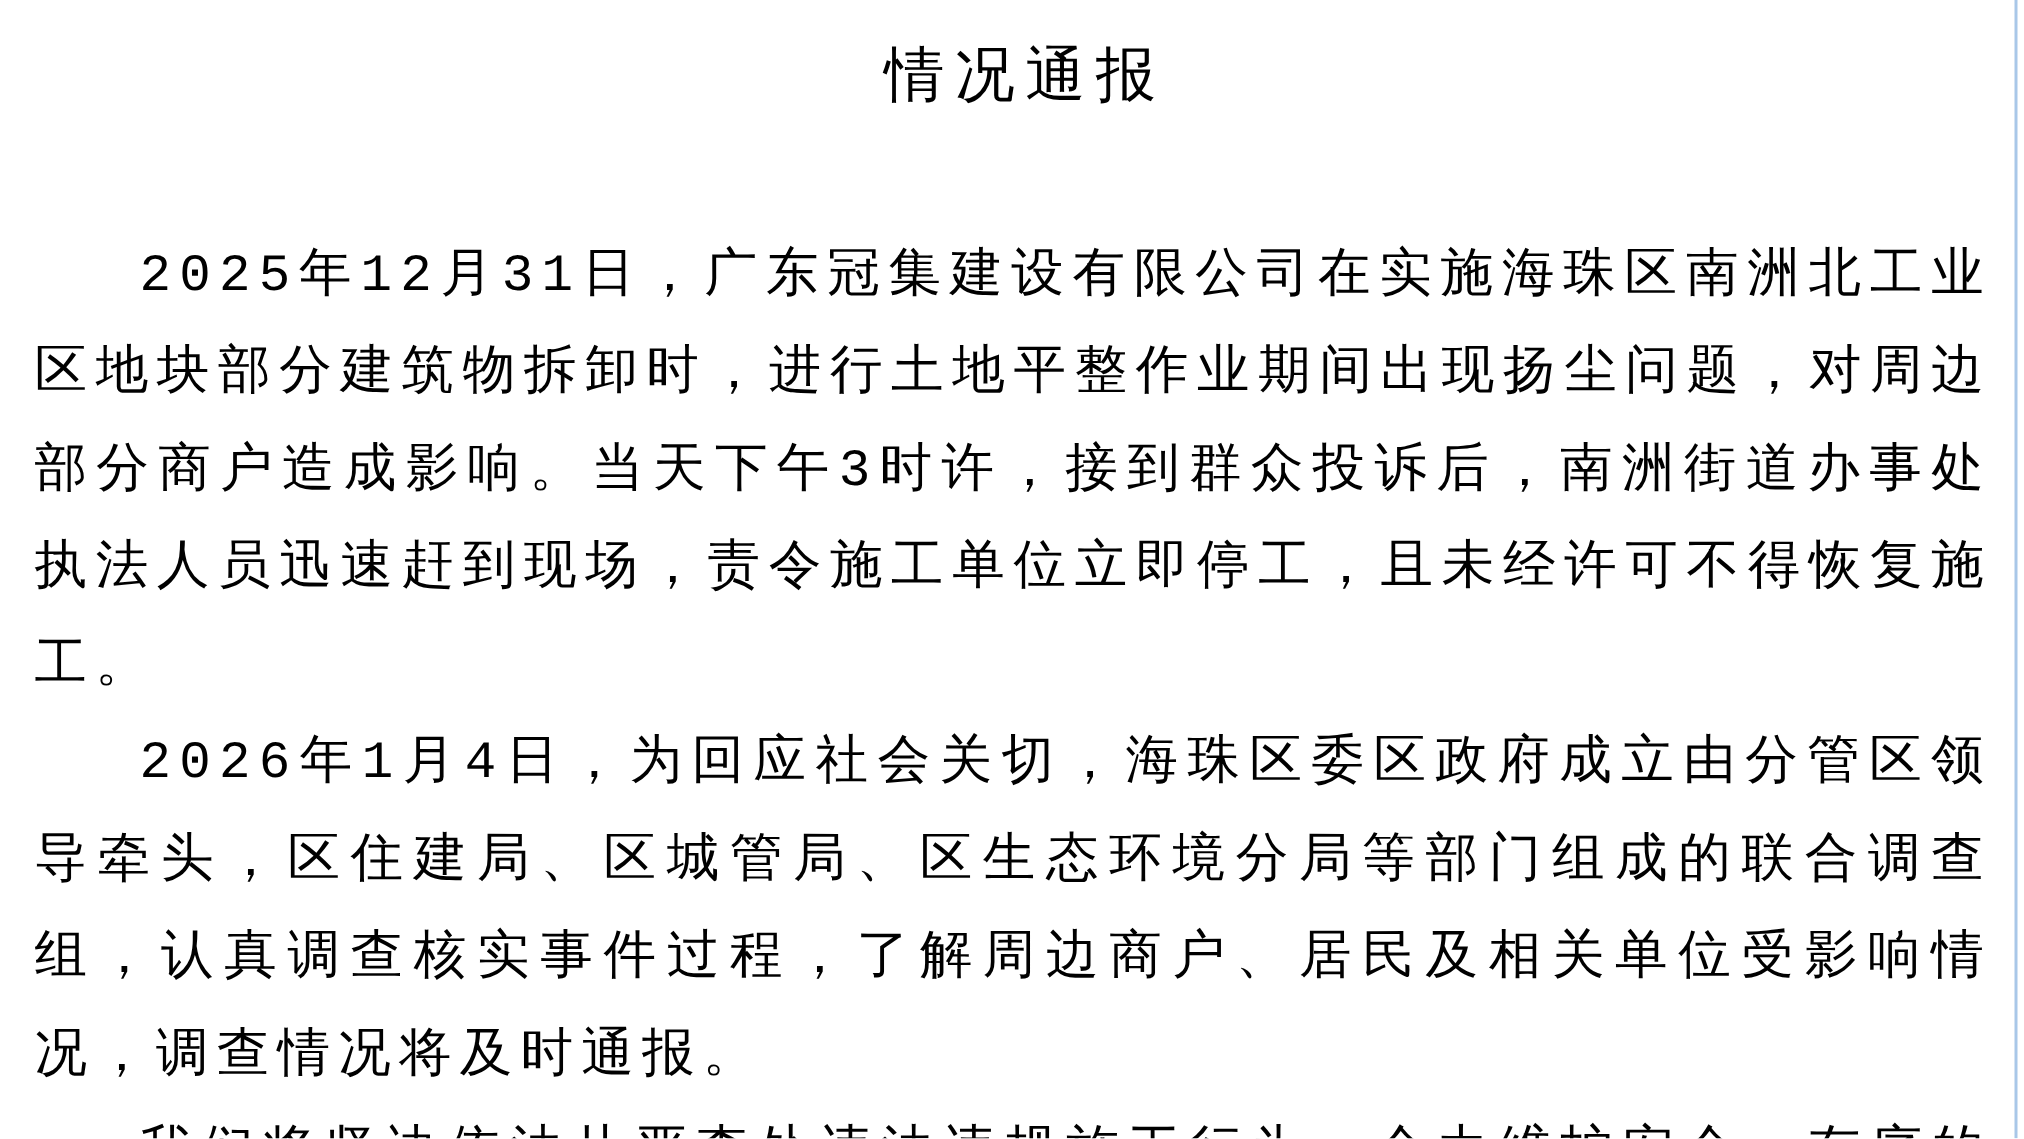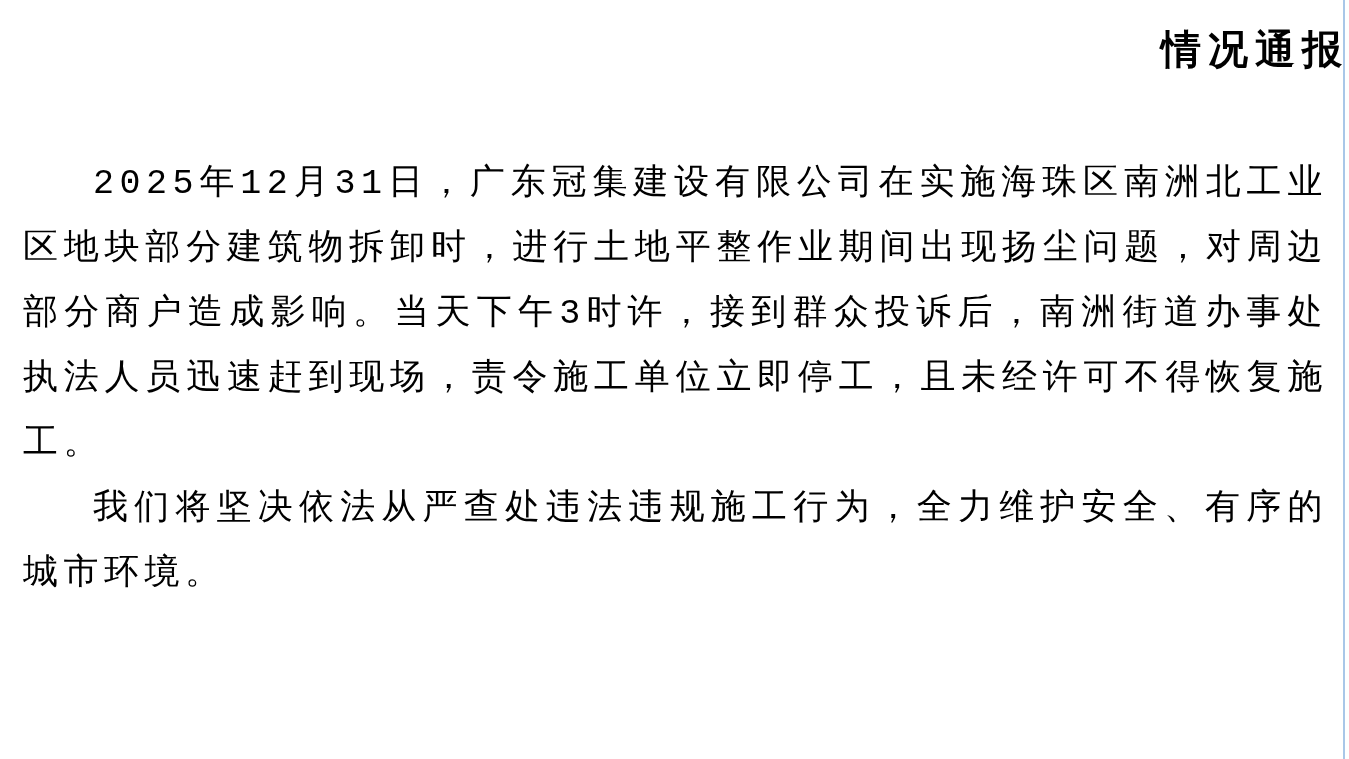--- a/index.html
+++ b/index.html
@@ -9,23 +9,23 @@
   }
   .screen {
     position: relative;
     width: 1349px;
     height: 759px;
     background: #ffffff;
     overflow: hidden;
   }
   .doc-title {
     margin-top: 26px;
-    text-align: right;
+    text-align: center;
     font-size: 40px;
-    font-weight: bold;
+    font-weight: normal;
     letter-spacing: 7px;
     color: #000000;
     line-height: 48px;
     padding-left: 18px;
   }
   .doc-body {
     margin-top: 78px;
     padding: 0 21px 0 23px;
   }
   .doc-body p {
@@ -49,18 +49,19 @@
 </style>
 </head>
 <body>
 
 <div class="screen">
 
   <h1 class="doc-title">情况通报</h1>
 
   <div class="doc-body">
     <p>2025年12月31日，广东冠集建设有限公司在实施海珠区南洲北工业区地块部分建筑物拆卸时，进行土地平整作业期间出现扬尘问题，对周边部分商户造成影响。当天下午3时许，接到群众投诉后，南洲街道办事处执法人员迅速赶到现场，责令施工单位立即停工，且未经许可不得恢复施工。</p>
+    <p>2026年1月4日，为回应社会关切，海珠区委区政府成立由分管区领导牵头，区住建局、区城管局、区生态环境分局等部门组成的联合调查组，认真调查核实事件过程，了解周边商户、居民及相关单位受影响情况，调查情况将及时通报。</p>
     <p>我们将坚决依法从严查处违法违规施工行为，全力维护安全、有序的城市环境。</p>
   </div>
 
   <div class="right-edge-line"></div>
 
 </div>
 
 </body></html>

